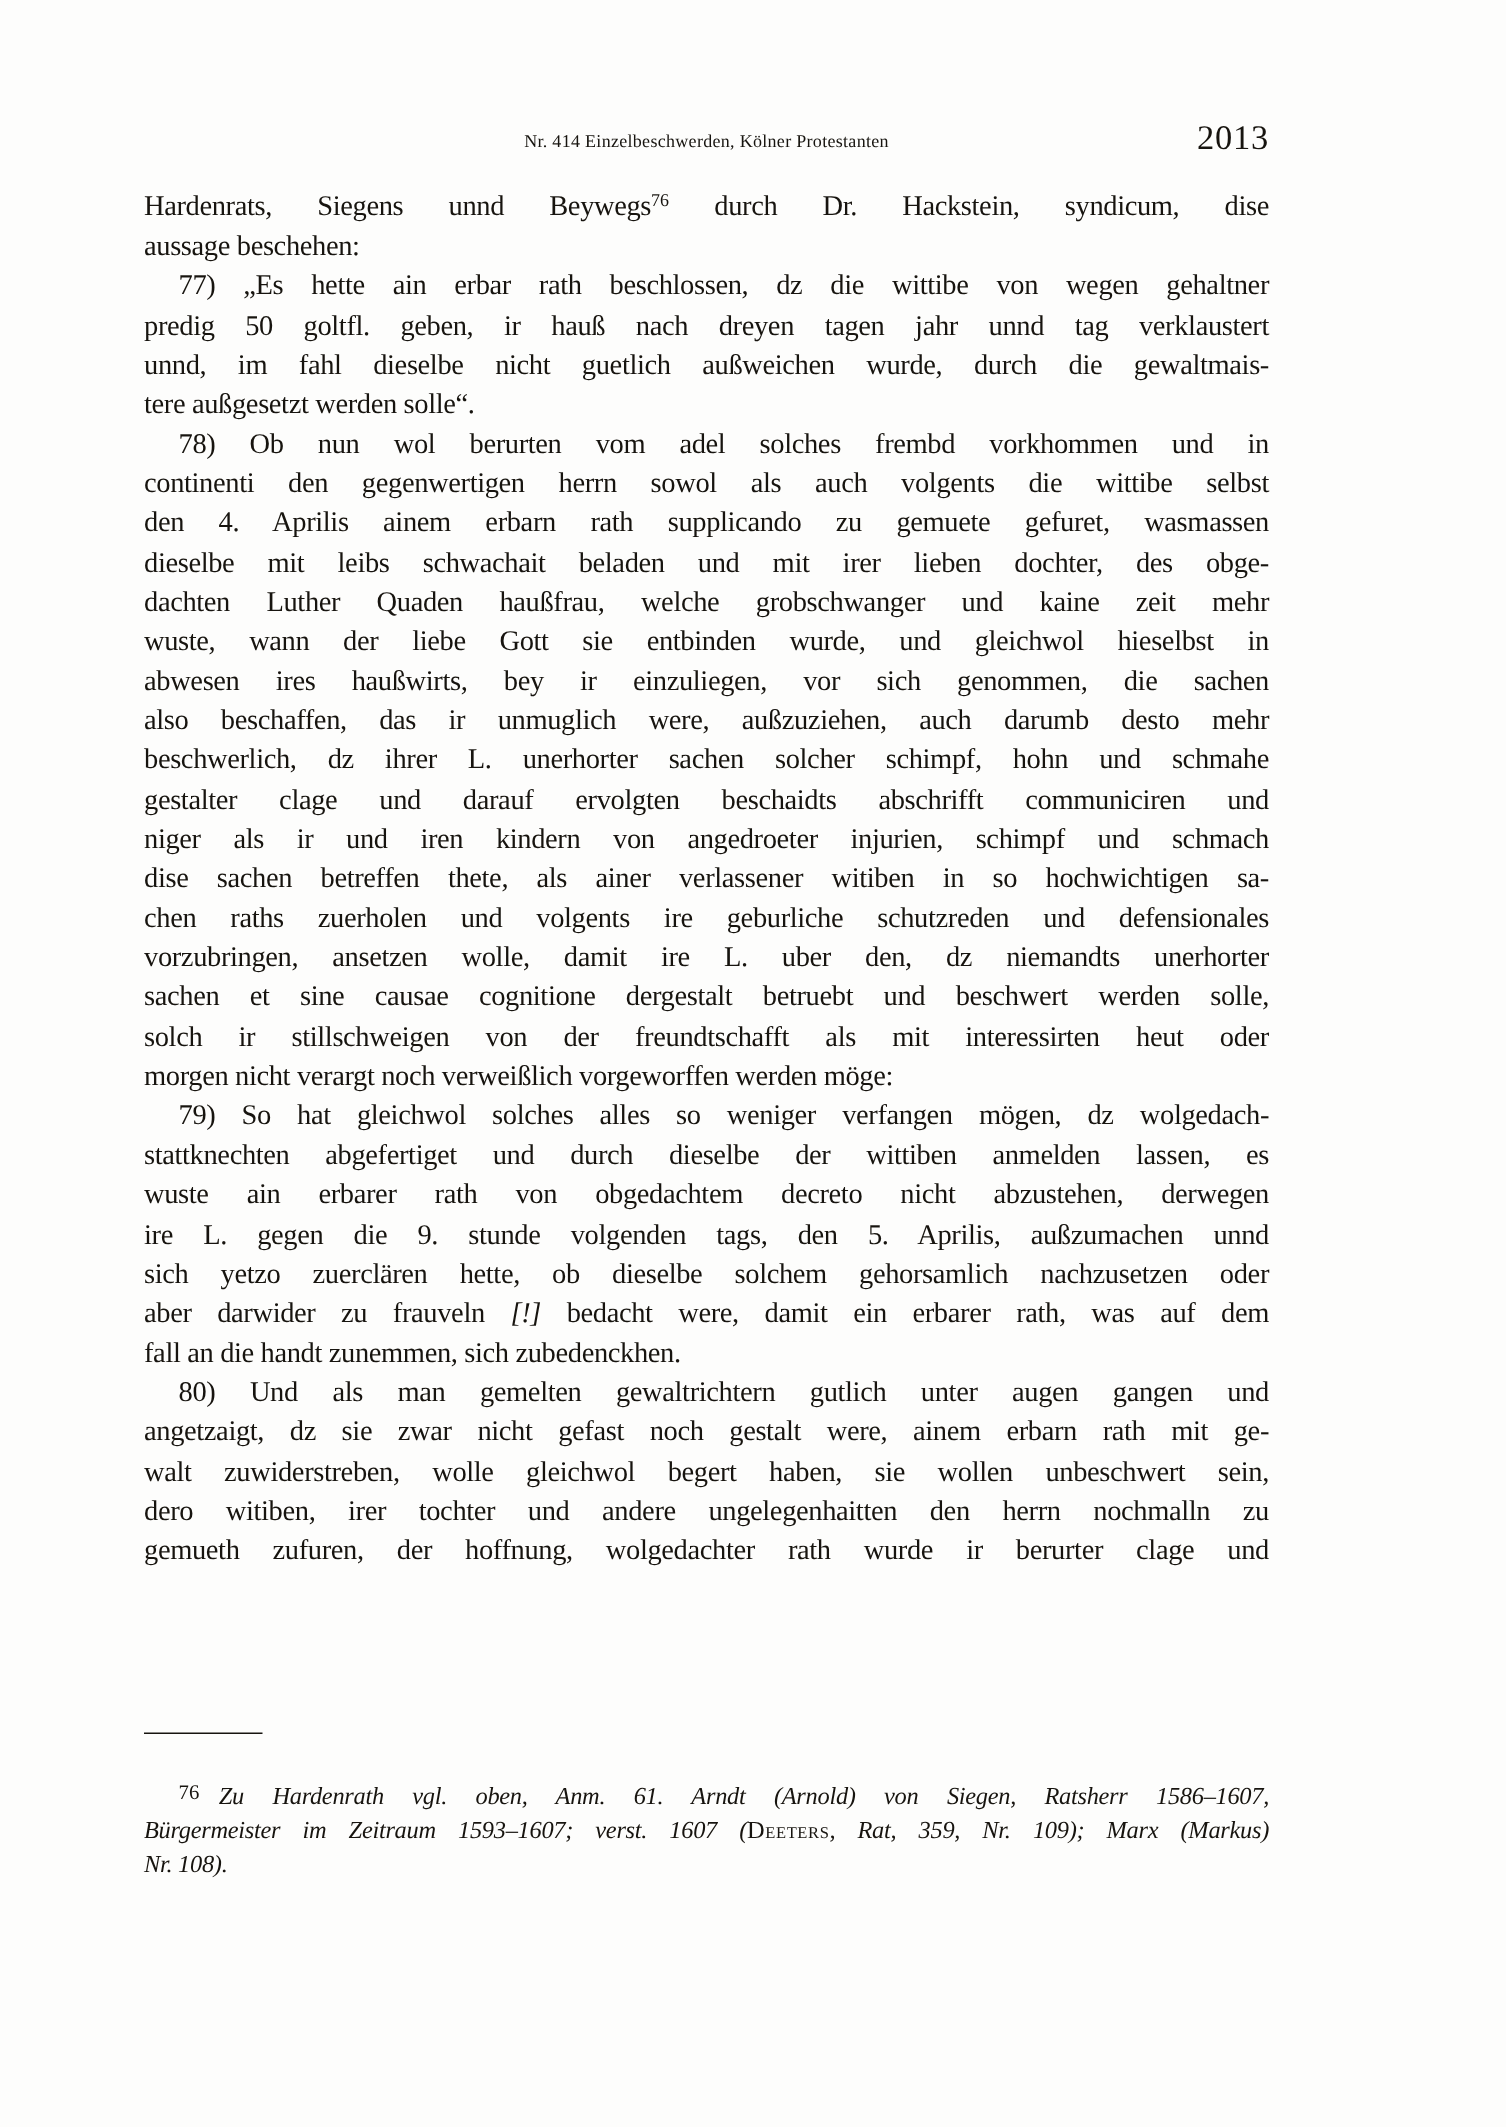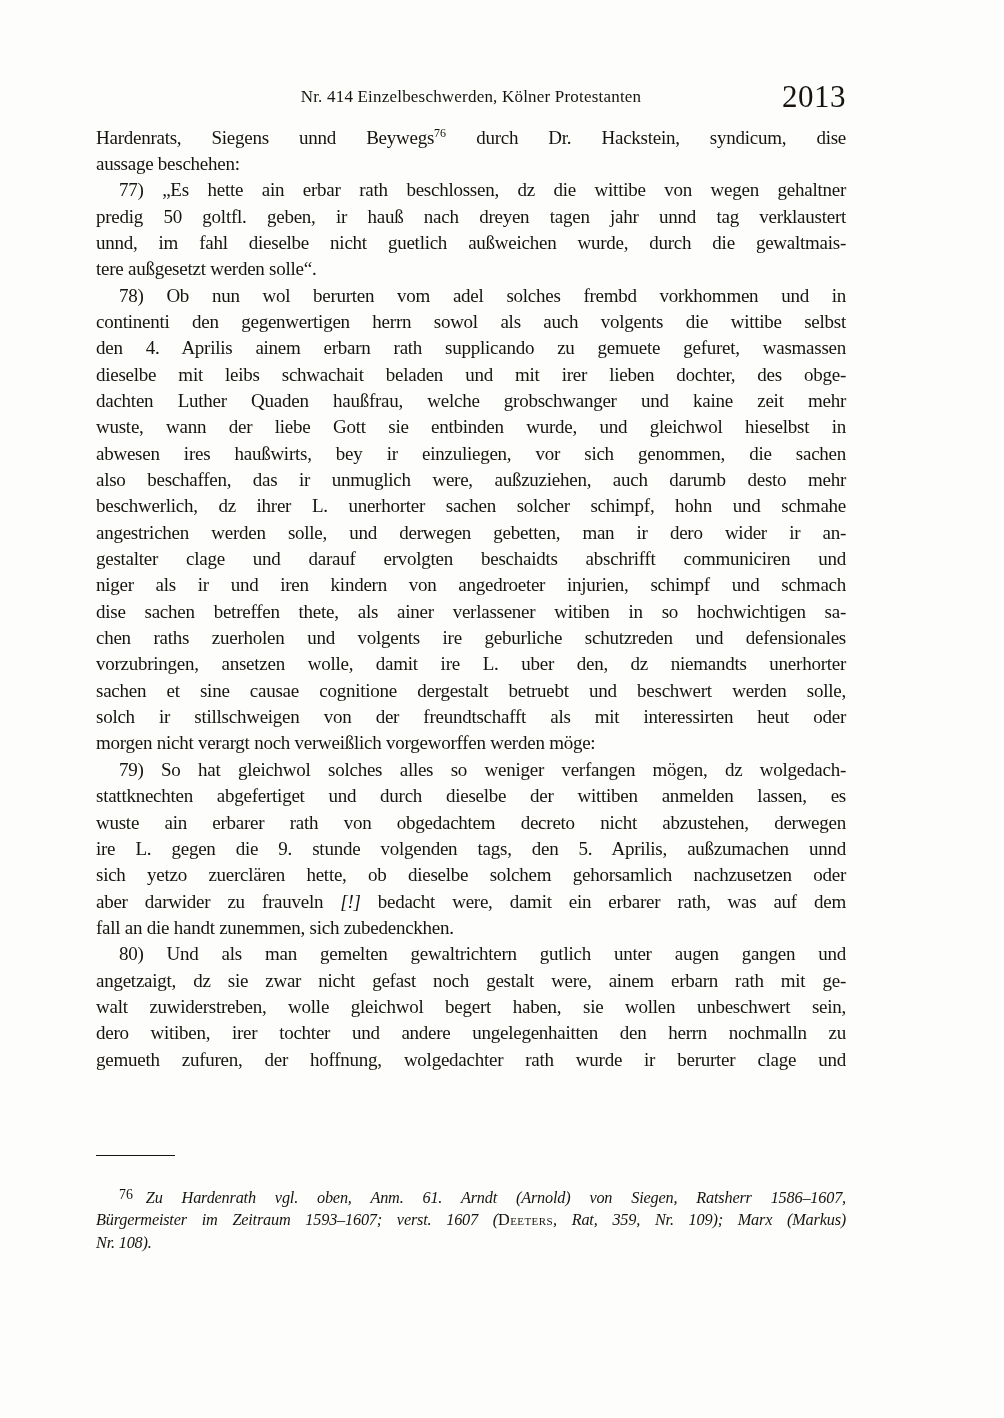--- a/index.html
+++ b/index.html
@@ -15,27 +15,27 @@
     color: #17140f;
     overflow: hidden;
   }
   .page-header {
     position: absolute; left: 96px; top: 78px;
     width: 750px; height: 36px;
   }
   .header-title {
     position: absolute; left: 0; right: 0; top: 9px;
     text-align: center;
-    font-size: 17px;
+    font-size: 12px;
     letter-spacing: 0.2px;
     white-space: nowrap;
   }
   .page-number {
     position: absolute; right: 0; top: 1px;
-    font-size: 31px;
+    font-size: 23px;
     letter-spacing: 0.5px;
   }
   .body-text {
     position: absolute; left: 96px; top: 120px;
     width: 750px;
     font-size: 19px;
     line-height: 26.35px;
     letter-spacing: -0.25px;
   }
   .line {
@@ -103,21 +103,20 @@
     <div class="paragraph">
         <div class="line indent"><span>78) Ob nun wol berurten vom adel solches frembd vorkhommen und in</span></div>
         <div class="line"><span>continenti den gegenwertigen herrn sowol als auch volgents die wittibe selbst</span></div>
         <div class="line"><span>den 4. Aprilis ainem erbarn rath supplicando zu gemuete gefuret, wasmassen</span></div>
         <div class="line"><span>dieselbe mit leibs schwachait beladen und mit irer lieben dochter, des obge-</span></div>
         <div class="line"><span>dachten Luther Quaden haußfrau, welche grobschwanger und kaine zeit mehr</span></div>
         <div class="line"><span>wuste, wann der liebe Gott sie entbinden wurde, und gleichwol hieselbst in</span></div>
         <div class="line"><span>abwesen ires haußwirts, bey ir einzuliegen, vor sich genommen, die sachen</span></div>
         <div class="line"><span>also beschaffen, das ir unmuglich were, außzuziehen, auch darumb desto mehr</span></div>
         <div class="line"><span>beschwerlich, dz ihrer L. unerhorter sachen solcher schimpf, hohn und schmahe</span></div>
-        <div class="line"><span>angestrichen werden solle, und derwegen gebetten, man ir dero wider ir an-</span></div>
         <div class="line"><span>gestalter clage und darauf ervolgten beschaidts abschrifft communiciren und</span></div>
         <div class="line"><span>niger als ir und iren kindern von angedroeter injurien, schimpf und schmach</span></div>
         <div class="line"><span>dise sachen betreffen thete, als ainer verlassener witiben in so hochwichtigen sa-</span></div>
         <div class="line"><span>chen raths zuerholen und volgents ire geburliche schutzreden und defensionales</span></div>
         <div class="line"><span>vorzubringen, ansetzen wolle, damit ire L. uber den, dz niemandts unerhorter</span></div>
         <div class="line"><span>sachen et sine causae cognitione dergestalt betruebt und beschwert werden solle,</span></div>
         <div class="line"><span>solch ir stillschweigen von der freundtschafft als mit interessirten heut oder</span></div>
         <div class="line last"><span>morgen nicht verargt noch verweißlich vorgeworffen werden möge:</span></div>
       </div>
     <div class="paragraph">

